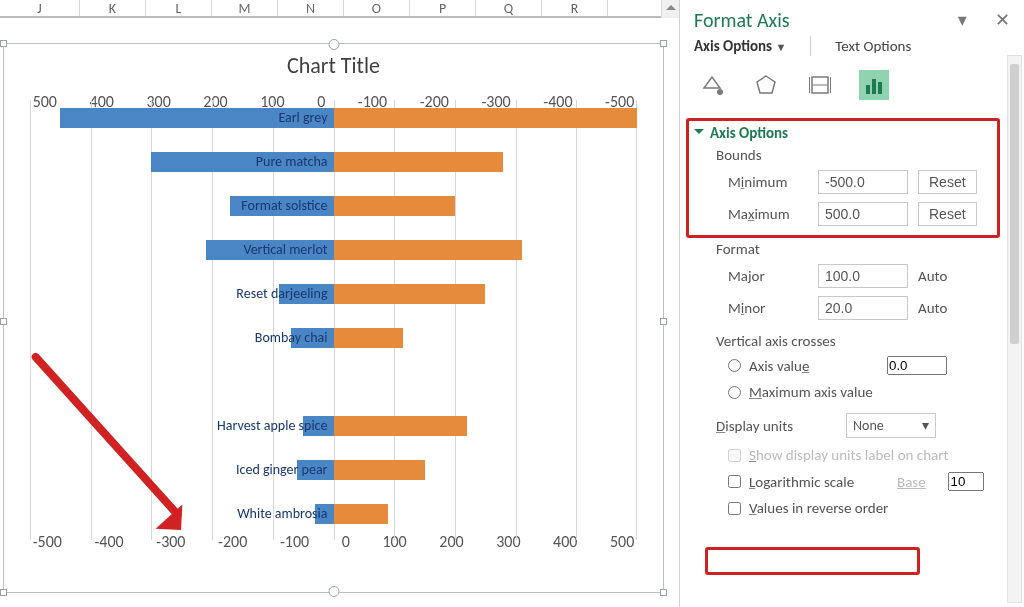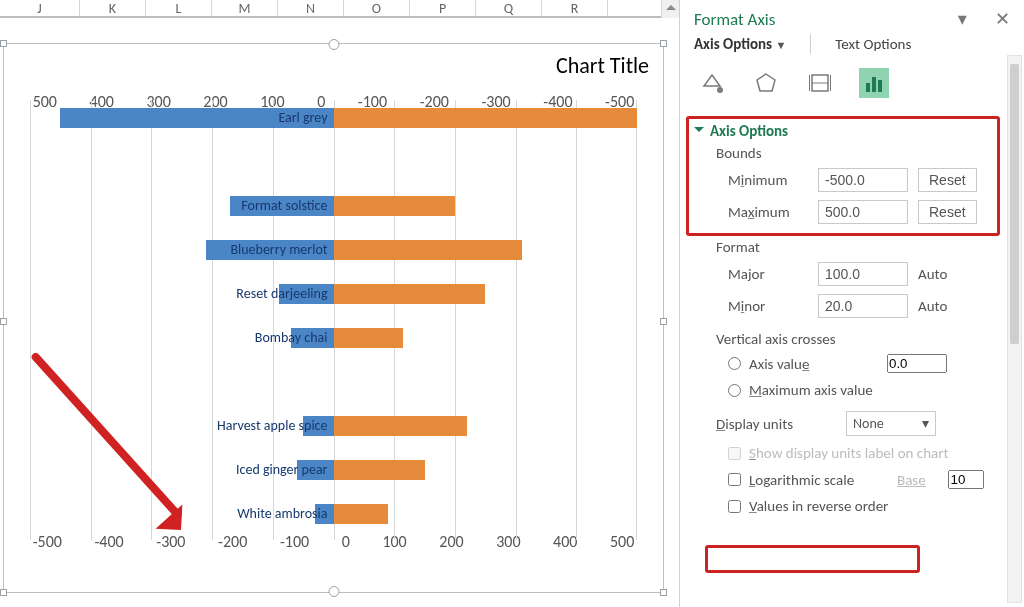--- a/index.html
+++ b/index.html
@@ -23,40 +23,40 @@
   .chart-obj .handle-top { left: 50%; top: -5px; transform: translateX(-50%); width:11px;height:11px;}
   .chart-obj .handle-bot { left: 50%; bottom: -5px; transform: translateX(-50%); width:11px;height:11px;}
   .chart-obj .corner { width:7px;height:7px;border-radius:0; }
   .chart-obj .c-nw{left:-4px;top:-4px;} .chart-obj .c-ne{right:-4px;top:-4px;}
   .chart-obj .c-sw{left:-4px;bottom:-4px;} .chart-obj .c-se{right:-4px;bottom:-4px;}
   .chart-obj .side{width:7px;height:7px;border-radius:0;}
   .chart-obj .s-w{left:-4px;top:50%;} .chart-obj .s-e{right:-4px;top:50%;}
 
   
   .plot { position:absolute; left:14px; right:14px; top:6px; bottom:30px;}
-  .chart-title { text-align:right; font-size:22px; color:#000000; padding:2px 0 2px 0; }
+  .chart-title { text-align:center; font-size:22px; color:#404040; padding:2px 0 2px 0; }
   .sec-axis, .pri-axis { position:absolute; left:0; right:0; height:18px; font-size:16px; color:#555; display:flex; justify-content:space-between; padding:0 2px; width:96%; margin:12px auto; }
   .sec-axis { top:30px; }
   .pri-axis { bottom:0; }
   .grid-box { position:absolute; left:12px; right:12px; top:50px; bottom:22px; }
   .grid-box::before { content:""; position:absolute; inset:0; border-left:1px solid #d6d6d6; border-right:1px solid #d6d6d6; }
   .vgrid { position:absolute; top:0; bottom:0; width:1px; background:#d6d6d6; }
   .row { position:absolute; left:0; right:0; height:36px; }
   .bar { position:absolute; top:8px; height:20px; }
   .bar.blue   { background:#4a86c5; right:50%; }
   .bar.orange { background:#e68a3c; left:50%; }
   .lbl { position:absolute; right:50%; top:8px; height:20px; line-height:20px; padding-right:6px; font-size:14px; color:#18396f; white-space:nowrap; text-align:right; }
 
   
   .arrow-line { position:absolute; width:220px; height:8px; background:#d02222; transform-origin:left center; transform:rotate(48deg); left:33px; top:350px; border-radius:4px; }
   .arrow-head { position:absolute; left:163px; top:512px; width:0;height:0; border:18px solid transparent; border-top-color:#d02222; transform:rotate(-42deg); }
   
   .pane { width: 344px; height: 607px; background:#fff; position:relative; }
   .pane-header { display:flex; align-items:center; justify-content:space-between; padding:8px 14px 0 14px; }
-  .pane-title { font-size:17px; color:#1d7a52; font-weight:400; }
+  .pane-title { font-size:20px; color:#1d7a52; font-weight:400; }
   .pane-ctrls { display:flex; gap:28px; font-size:18px; color:#777; }
   .tabs { display:flex; gap:24px; align-items:center; padding:4px 14px 0 14px; font-size:15px; }
   .tabs .active { font-weight:700; color:#333; }
   .tabs .active .drop { font-size:11px; color:#555; }
   .tabs .divider { width:1px; height:20px; background:#cfcfcf; }
   .icon-strip { display:flex; gap:24px; padding:14px 14px 8px 17px; align-items:center; }
   .icon-strip span { width:30px; height:30px; display:flex; align-items:center; justify-content:center; }
   .icon-strip .selected { background:#8fd3b0; }
   .icon-strip svg { display:block; }
 
@@ -148,29 +148,34 @@
           <div class="vgrid" style="left: 50%;"></div>
           <div class="vgrid" style="left: 60%;"></div>
           <div class="vgrid" style="left: 70%;"></div>
           <div class="vgrid" style="left: 80%;"></div>
           <div class="vgrid" style="left: 90%;"></div>
           <div class="row" style="top: 0%; height: 10%;">
             <div class="bar blue" style="width: 45%;"></div>
             <div class="bar orange" style="width: 50%;"></div>
             <div class="lbl">Earl grey</div>
           </div>
+          <div class="row" style="top: 10%; height: 10%;">
+            <div class="bar blue" style="width: 30%;"></div>
+            <div class="bar orange" style="width: 28%;"></div>
+            <div class="lbl">Pure matcha</div>
+          </div>
           <div class="row" style="top: 20%; height: 10%;">
             <div class="bar blue" style="width: 17%;"></div>
             <div class="bar orange" style="width: 20%;"></div>
             <div class="lbl">Format solstice</div>
           </div>
           <div class="row" style="top: 30%; height: 10%;">
             <div class="bar blue" style="width: 21%;"></div>
             <div class="bar orange" style="width: 31%;"></div>
-            <div class="lbl">Blueberry merlot</div>
+            <div class="lbl">Vertical merlot</div>
           </div>
           <div class="row" style="top: 40%; height: 10%;">
             <div class="bar blue" style="width: 9%;"></div>
             <div class="bar orange" style="width: 25%;"></div>
             <div class="lbl">Reset darjeeling</div>
           </div>
           <div class="row" style="top: 50%; height: 10%;">
             <div class="bar blue" style="width: 7%;"></div>
             <div class="bar orange" style="width: 11.5%;"></div>
             <div class="lbl">Bombay chai</div>

